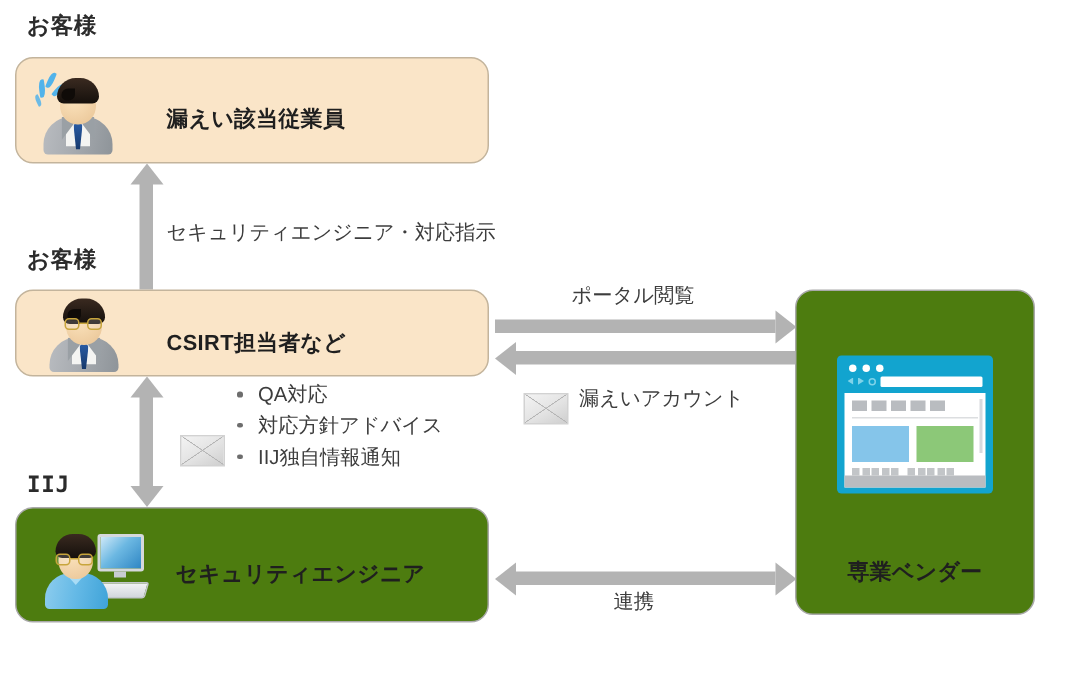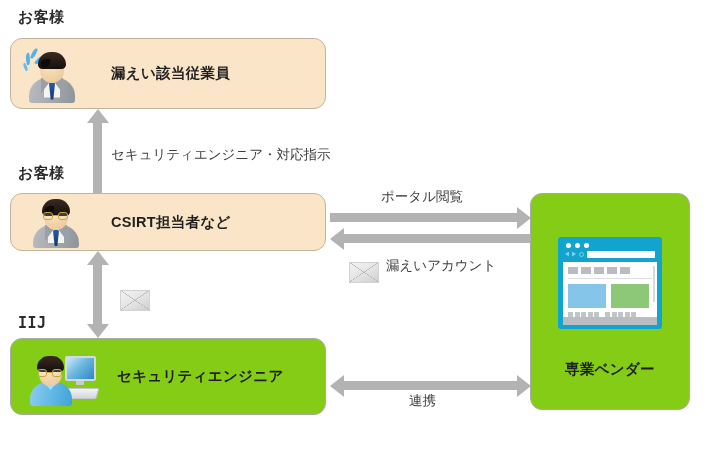--- a/index.html
+++ b/index.html
@@ -17,24 +17,24 @@
   }
   .grp-label.mono{font-family:"DejaVu Sans Mono","Liberation Mono",monospace;font-size:15px;}
 
   
   .box{
     position:absolute;box-sizing:border-box;
     border:1px solid #b9b2a6;border-radius:12px;
     display:flex;align-items:center;
   }
   .box.tan{background:#fae5c8;border-color:#c3b49c;}
-  .box.white{background:#84cc16;border-color:#a9a9a9;}
+  .box.white{background:#4d7c0f;border-color:#a9a9a9;}
   .box-title{
     font-weight:bold;font-size:14.5px;color:#1f1f1f;
-    white-space:nowrap;letter-spacing:0.3px;
+    white-space:nowrap;letter-spacing:0.3px;margin-top:12px;
   }
 
   
   .icon-slot{position:relative;flex:0 0 auto;}
 
   
   .avatar{position:relative;width:54px;height:58px;}
   .av-head{
     position:absolute;left:15px;top:12px;width:24px;height:26px;border-radius:50% 50% 48% 48%;
     background:radial-gradient(circle at 38% 35%,#fbe3bd,#e8c394);
@@ -222,20 +222,23 @@
     <div>漏えいアカウント</div>
   </div>
 
   <div class="edge-label" style="left:409px;top:392px;">連携</div>
 
   <div class="env" style="left:120px;top:290px;"></div>
   <div class="env" style="left:349px;top:262px;"></div>
 
   <div class="bullets" style="left:155px;top:253px;">
     <ul>
+      <li>QA対応</li>
+      <li>対応方針アドバイス</li>
+      <li>IIJ独自情報通知</li>
     </ul>
   </div>
 
   <div class="box tan" style="left:10px;top:38px;width:316px;height:71px;">
     <div class="icon-slot" style="margin-left:14px;">
       <div class="avatar">
         <div class="drops">
           <s></s>
             <s></s>
             <s></s>

